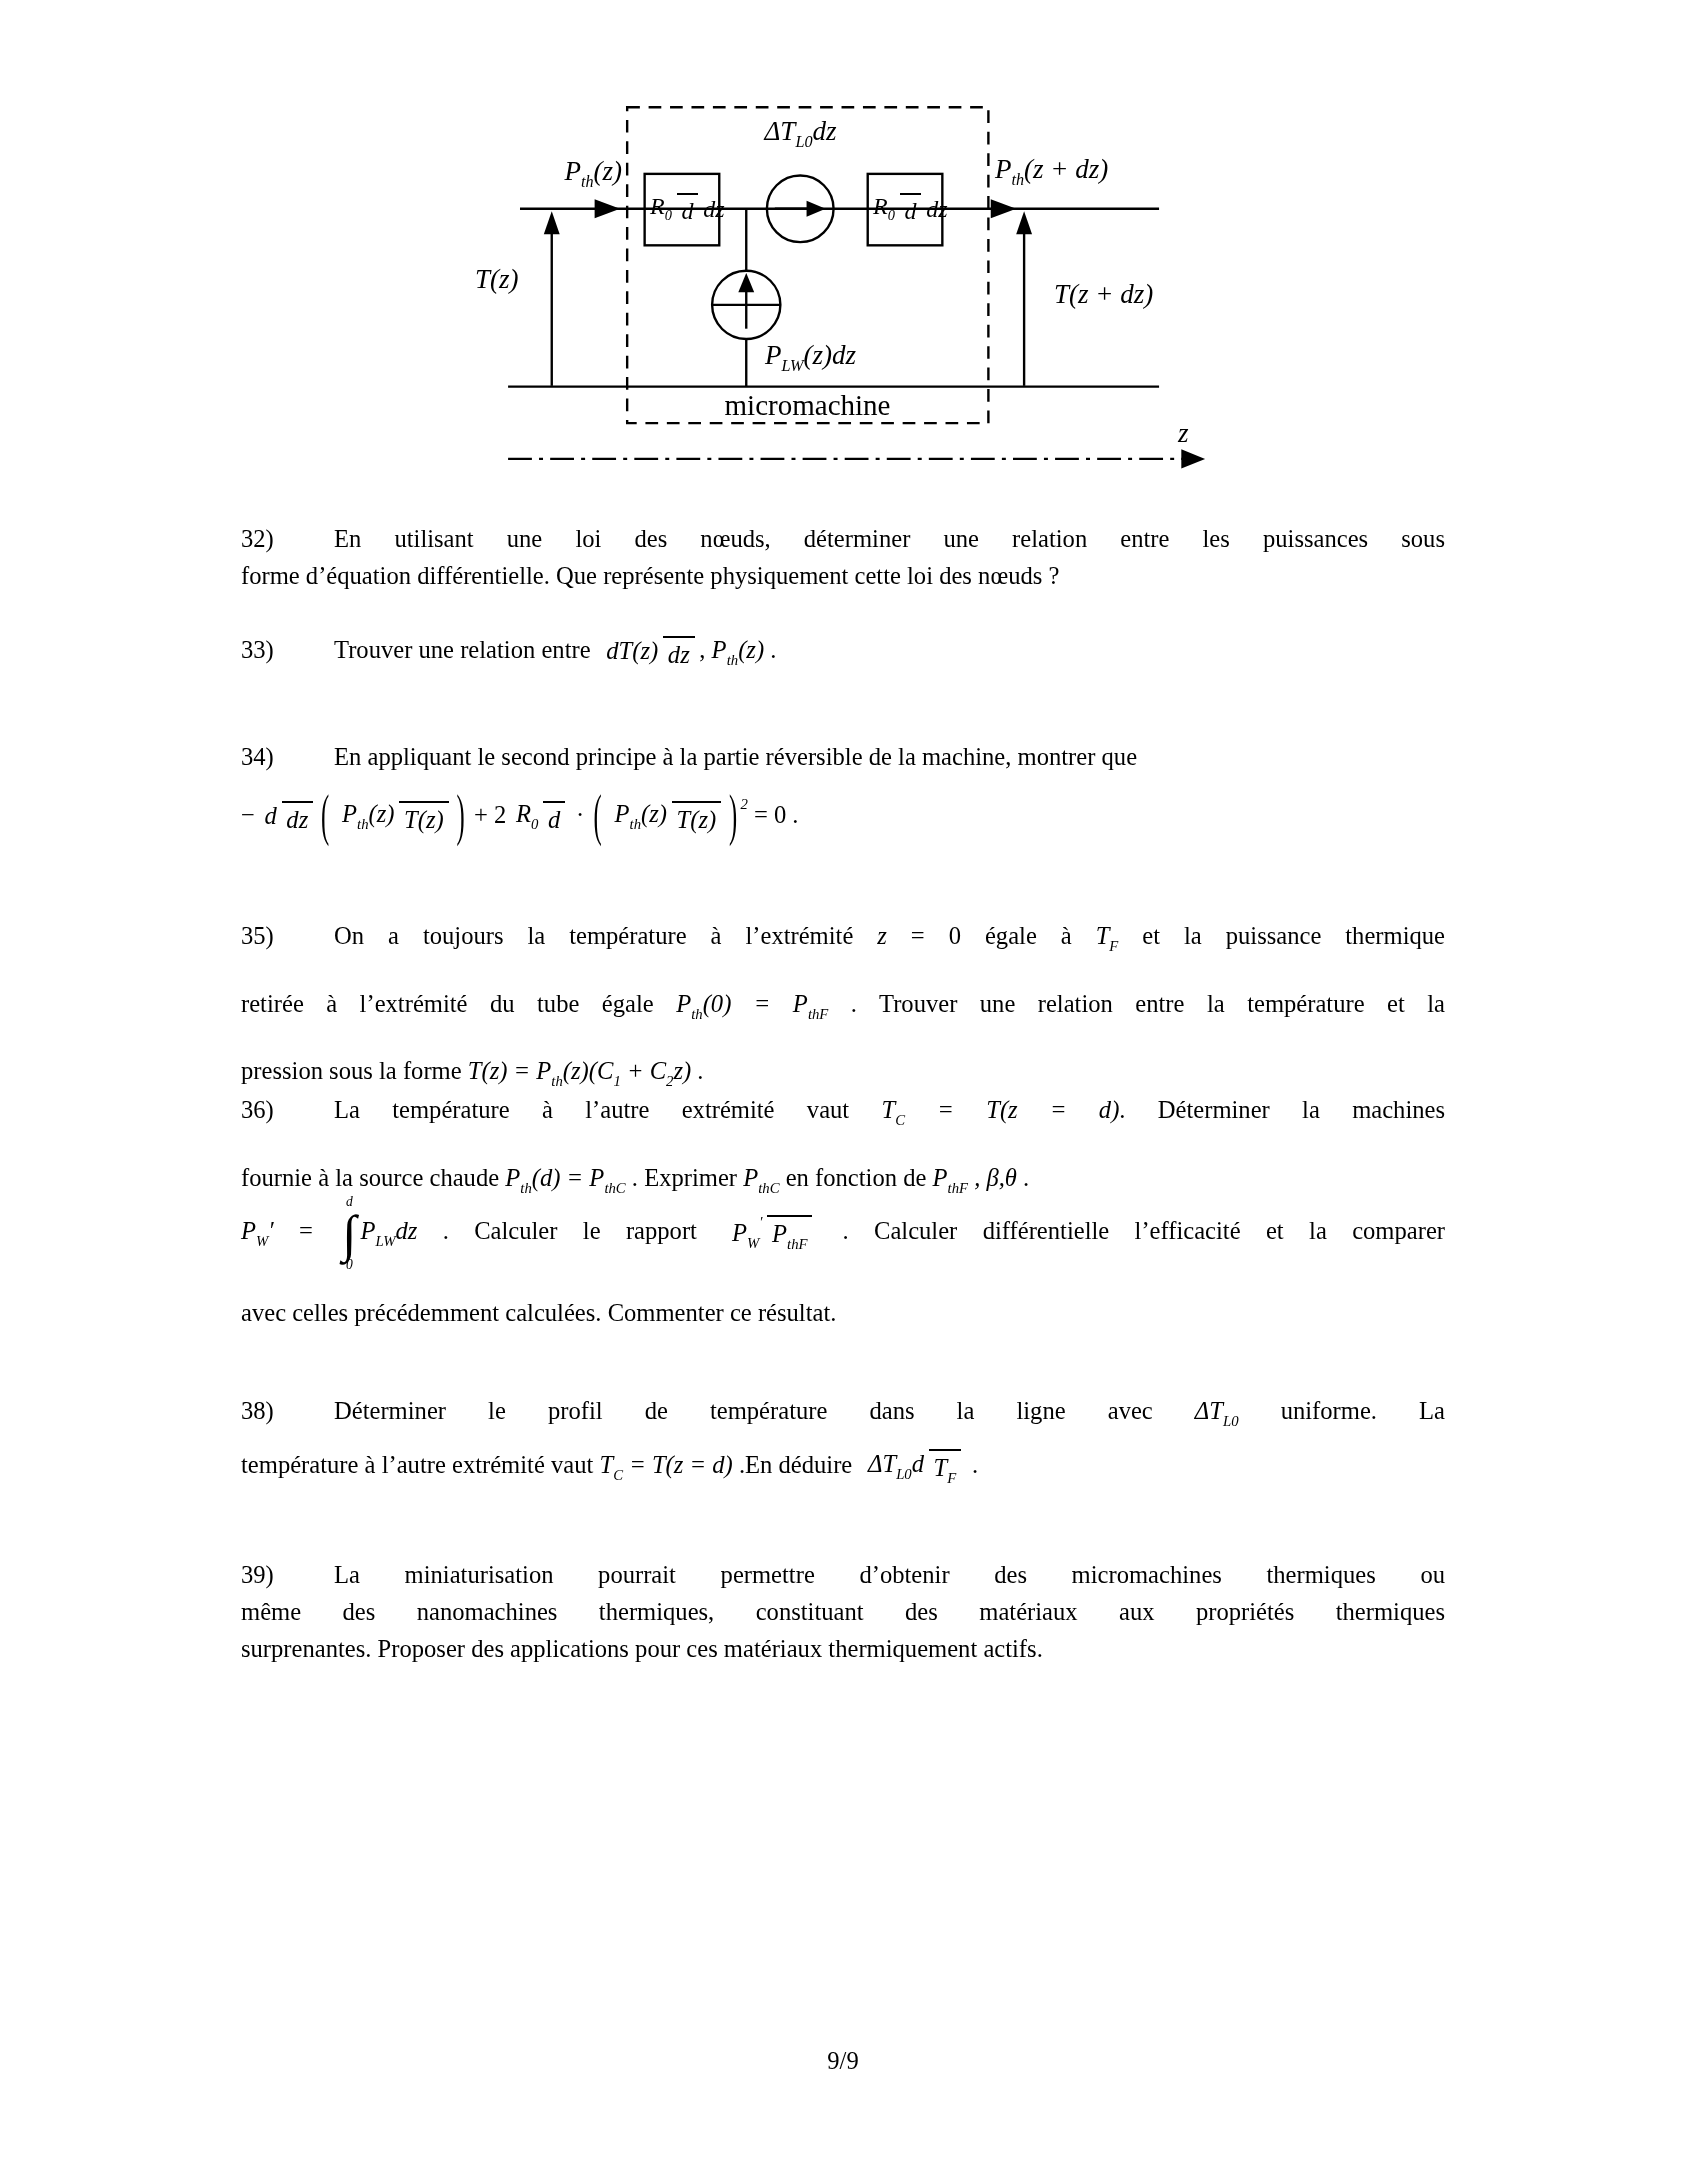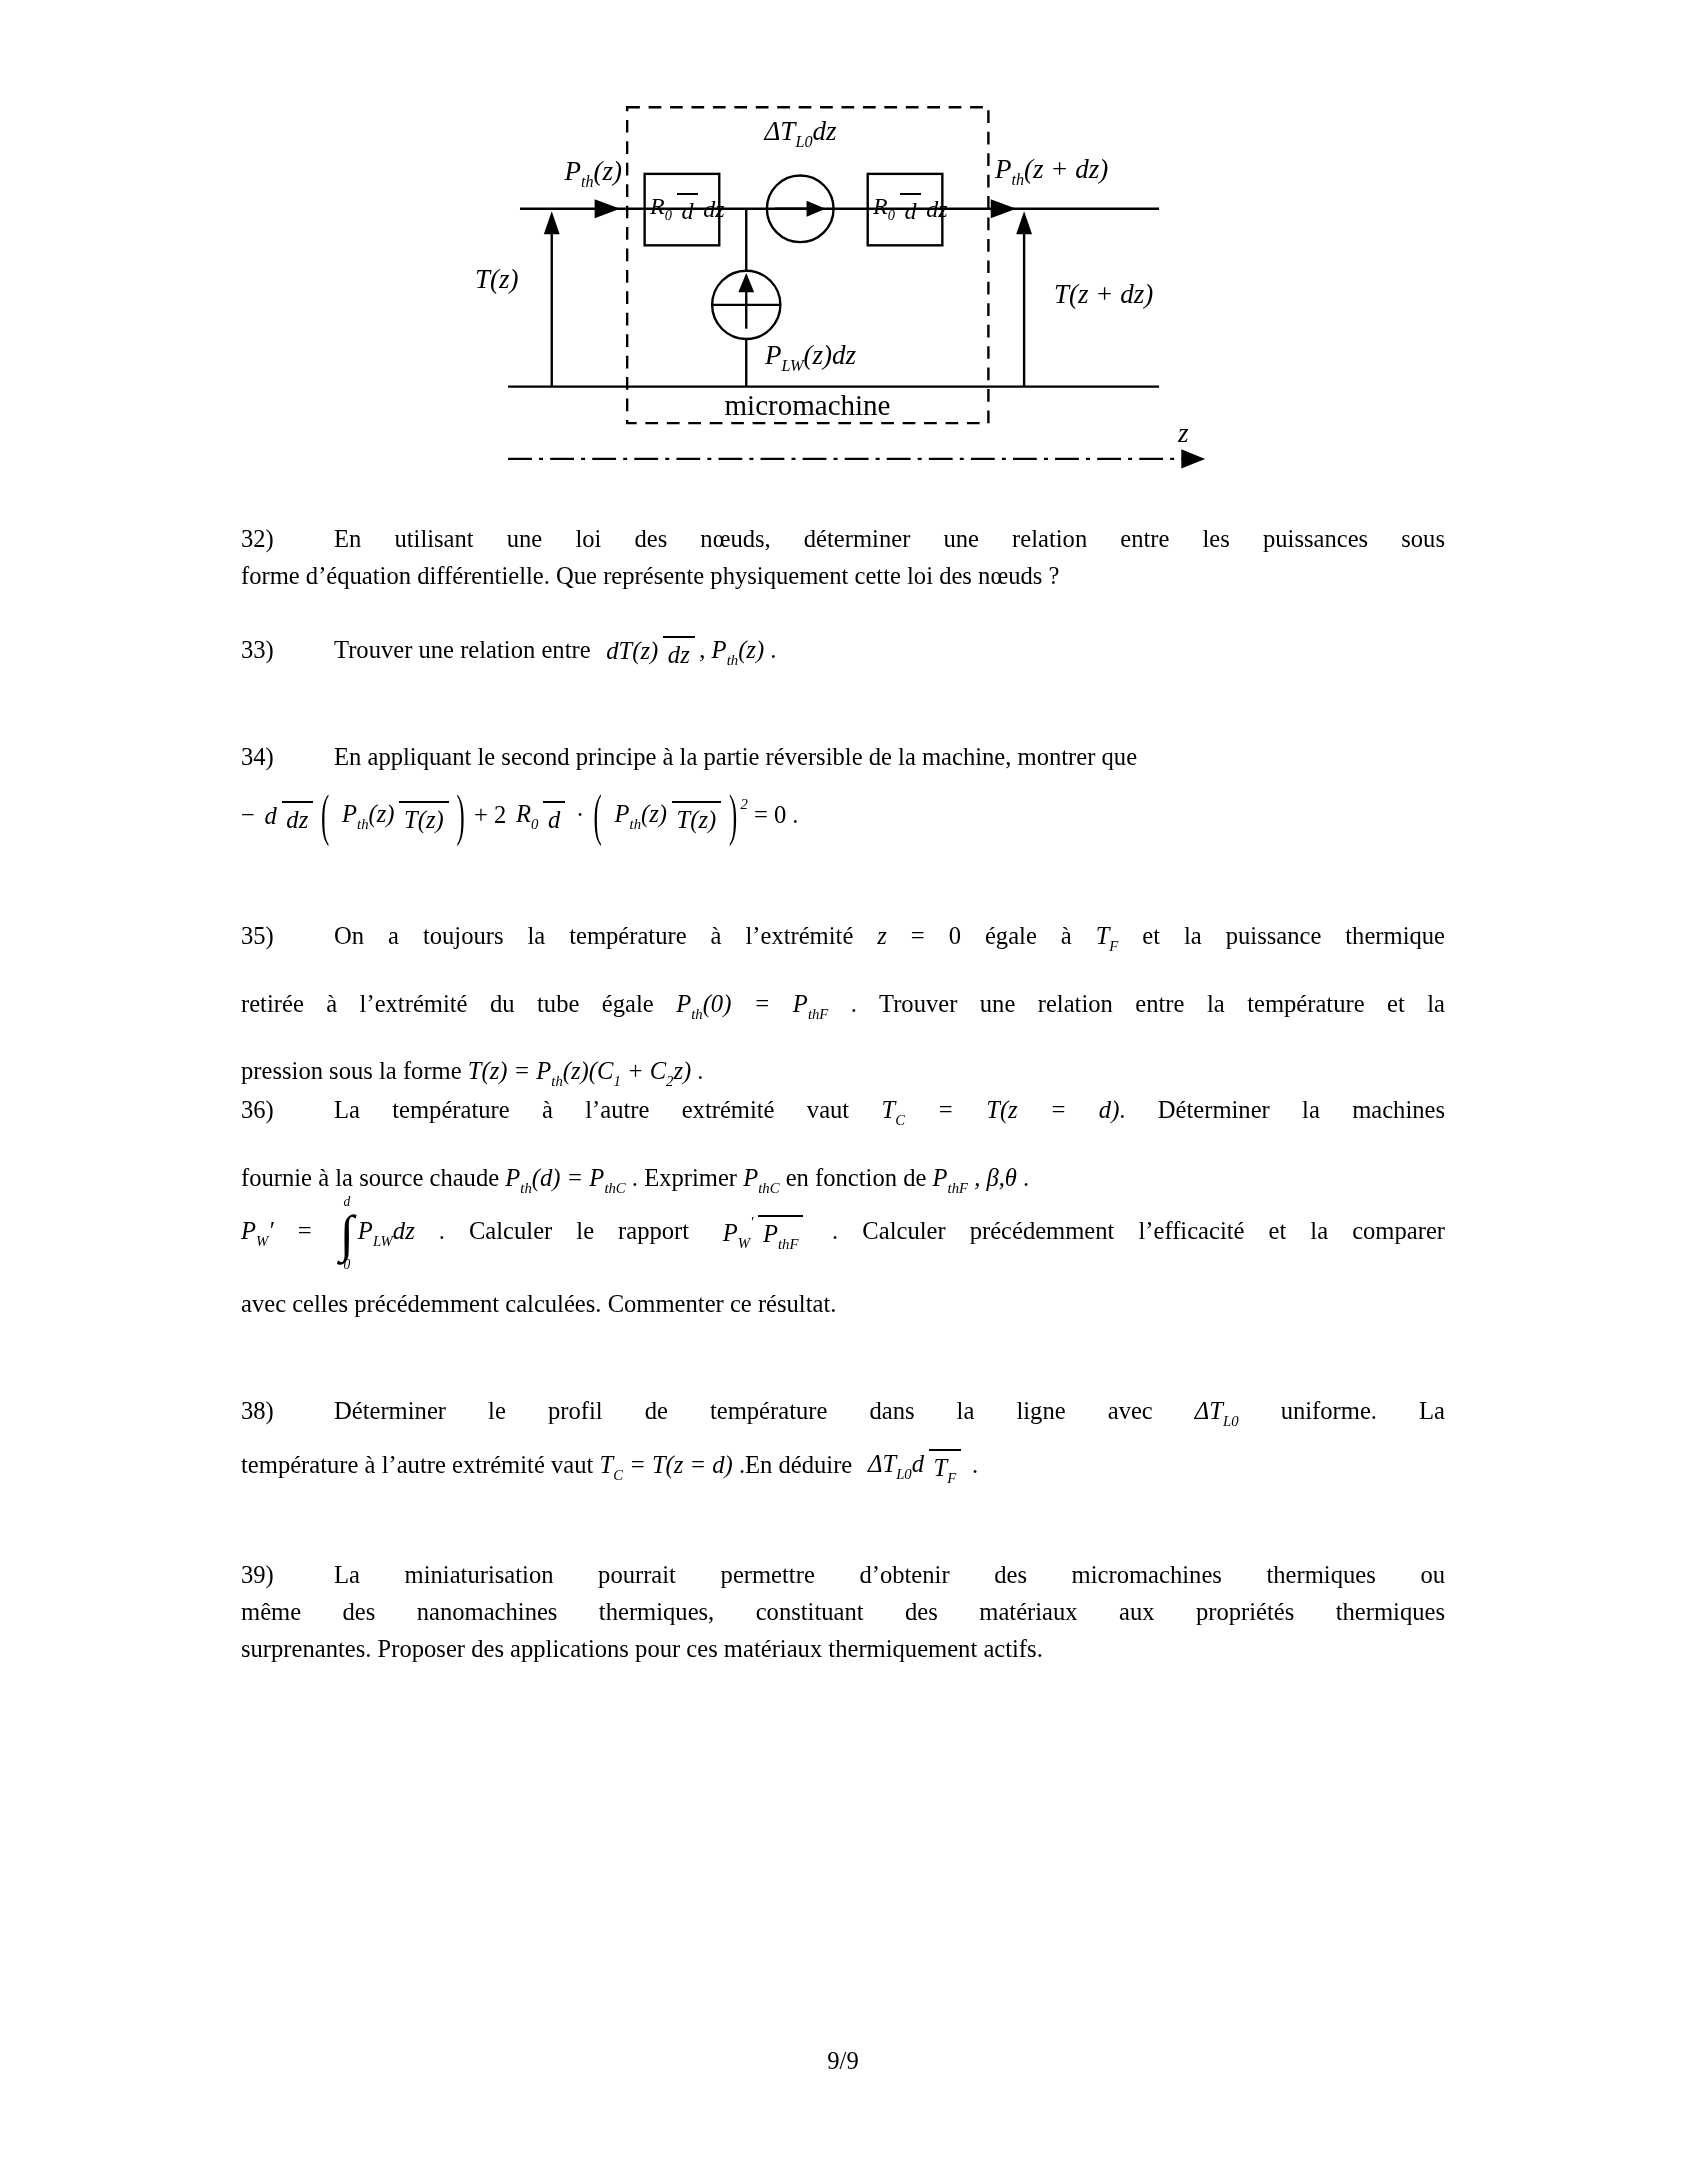--- a/index.html
+++ b/index.html
@@ -145,22 +145,22 @@
     </section>
 
     <section class="qblock" style="top:1195px; line-height:40px;">
       <div class="qline jl"><span class="mi">P</span><span class="msub">W</span><span class="mi">′</span><span class="mr"> = </span><span class="intgrl">
             <span class="ilim">d</span>
             <span class="isym">∫</span>
             <span class="ilim">0</span>
           </span><span class="mi">P</span><span class="msub">LW</span><span class="mi">dz</span><span class="mr"> . Calculer le rapport </span><span class="frac">
             <span class="fnum"><span class="mi">P</span><span class="msub">W</span><span class="msup">′</span></span>
             <span class="fden"><span class="mi">P</span><span class="msub">thF</span></span>
-          </span><span class="mr"> . Calculer précédemment l’efficacité et la comparer</span></div>
-      <div class="qline" style="margin-top:12px;"><span class="mr">avec celles précédemment calculées. Commenter ce résultat.</span></div>
+          </span><span class="mr"> . Calculer différentielle l’efficacité et la comparer</span></div>
+      <div class="qline" style="margin-top:21px;"><span class="mr">avec celles précédemment calculées. Commenter ce résultat.</span></div>
     </section>
 
     <section class="qblock" style="top:1391px; line-height:40px;">
       <div class="qline jl"><span class="qnum">38)</span><span class="mr">Déterminer le profil de température dans la ligne avec </span><span class="mi">ΔT</span><span class="msub">L0</span><span class="mr"> uniforme. La</span></div>
       <div class="qline" style="margin-top:4.8px;"><span class="mr">température à l’autre extrémité vaut </span><span class="mi">T</span><span class="msub">C</span><span class="mi"> = T(z = d)</span><span class="mr"> .En déduire </span><span class="frac">
             <span class="fnum"><span class="mi">ΔT</span><span class="msub">L0</span><span class="mi">d</span></span>
             <span class="fden"><span class="mi">T</span><span class="msub">F</span></span>
           </span><span class="mr"> .</span></div>
     </section>
 

